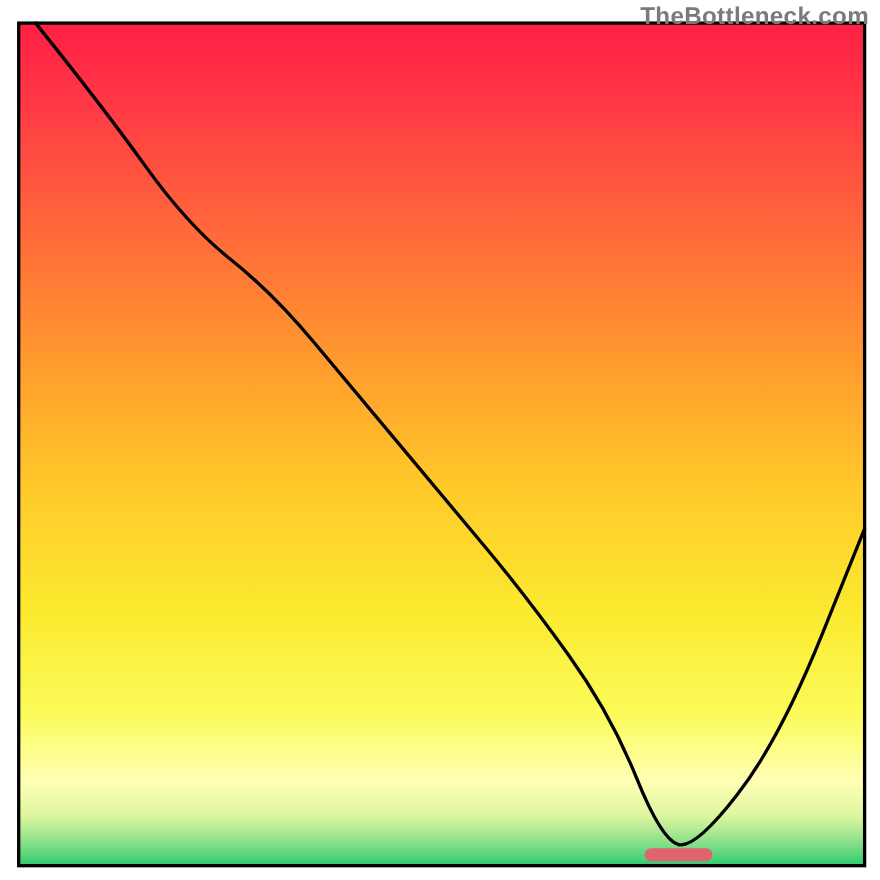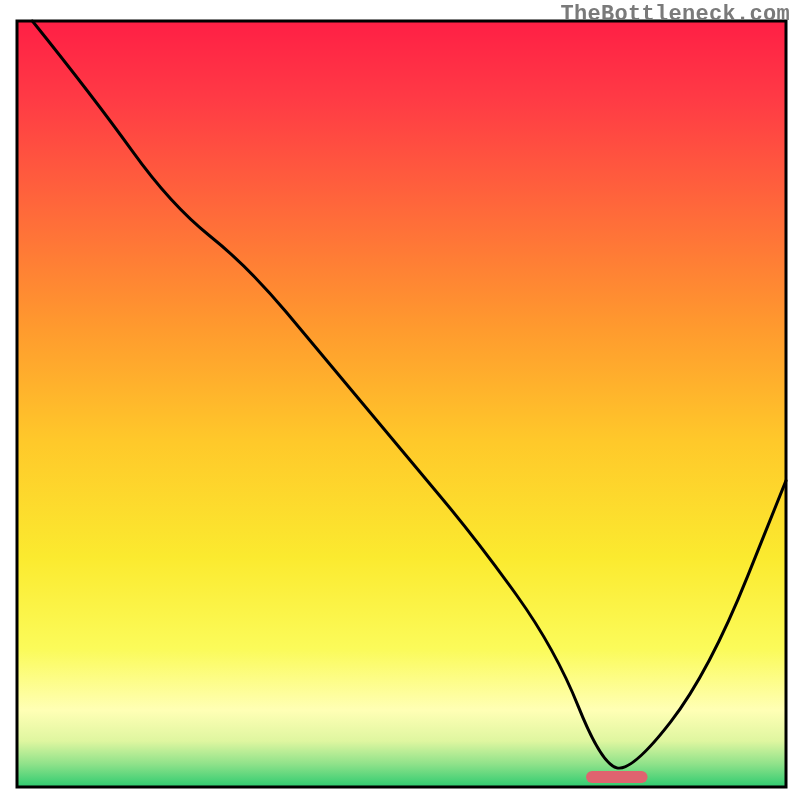--- a/index.html
+++ b/index.html
@@ -8,21 +8,20 @@
     width: 800px;
     height: 800px;
     background: #ffffff;
     font-family: Arial, Helvetica, sans-serif;
     overflow: hidden;
   }
   .chart-container {
     position: relative;
     width: 800px;
     height: 716px;
-    font-family: Liberation Mono, monospace;
   }
   .watermark {
     position: absolute;
     top: 2px;
     right: 10px;
     font-size: 22px;
     font-weight: 600;
     color: #7a7a7a;
     letter-spacing: 0.3px;
     z-index: 50;

